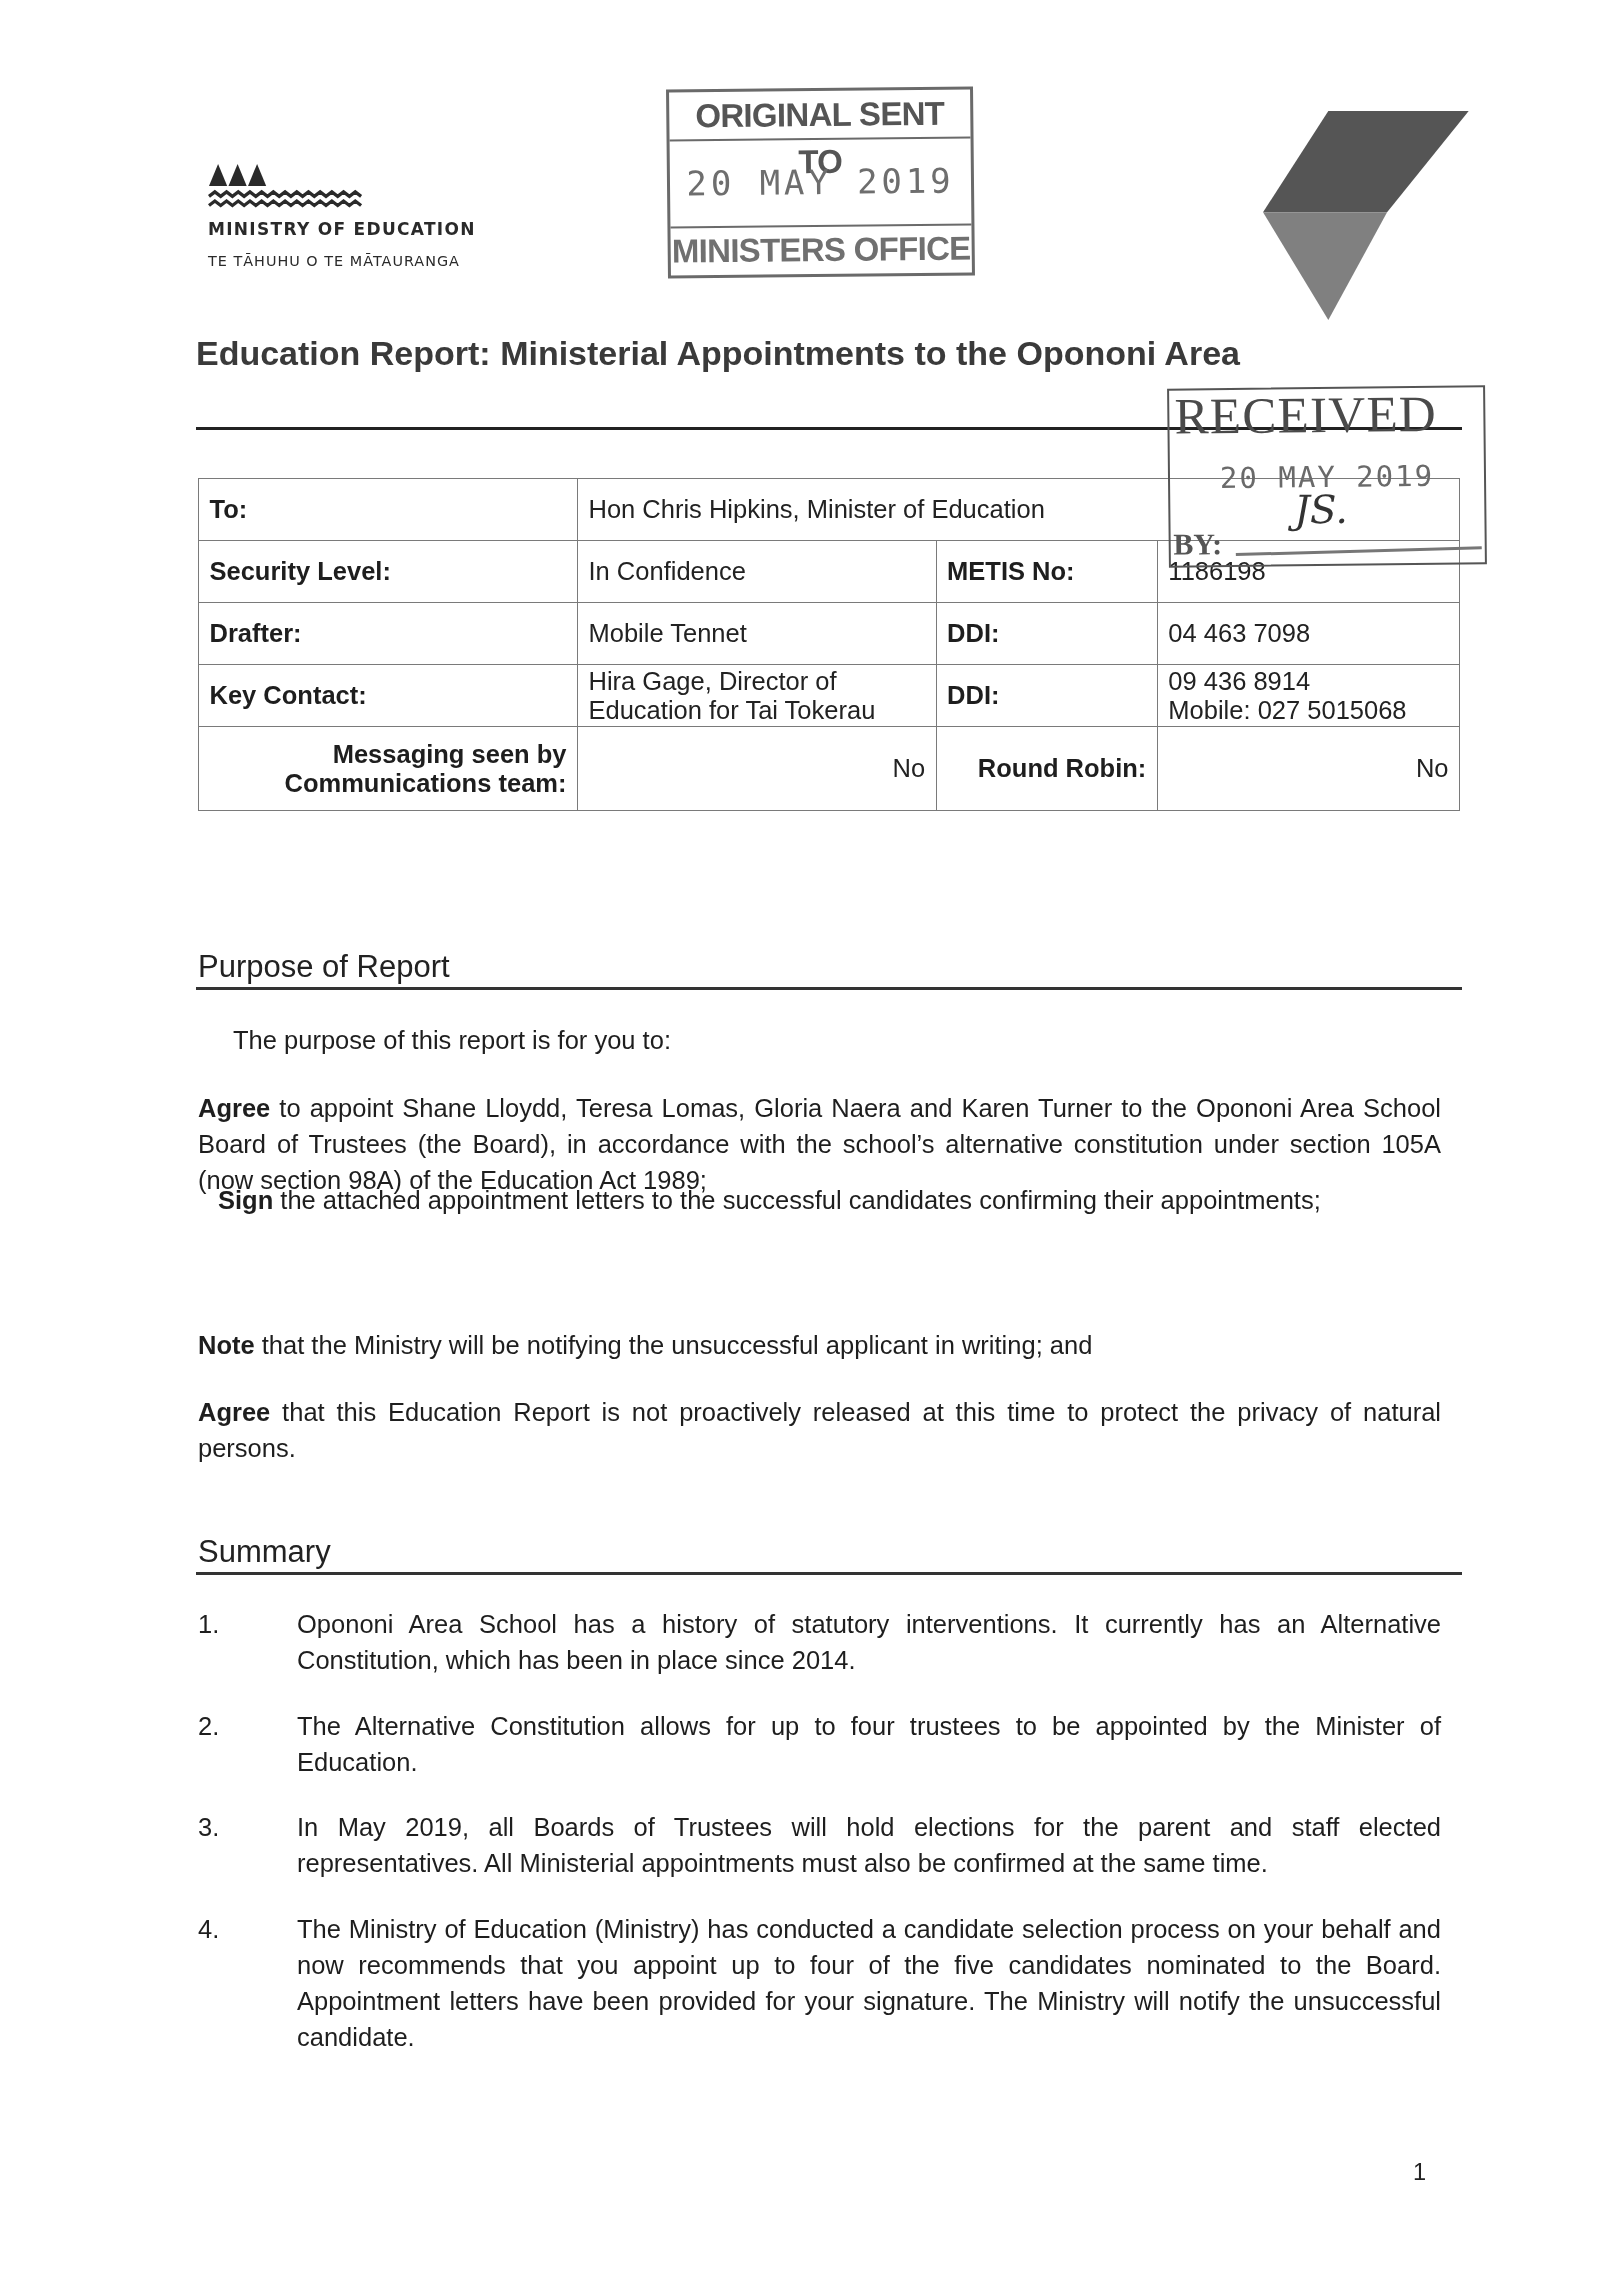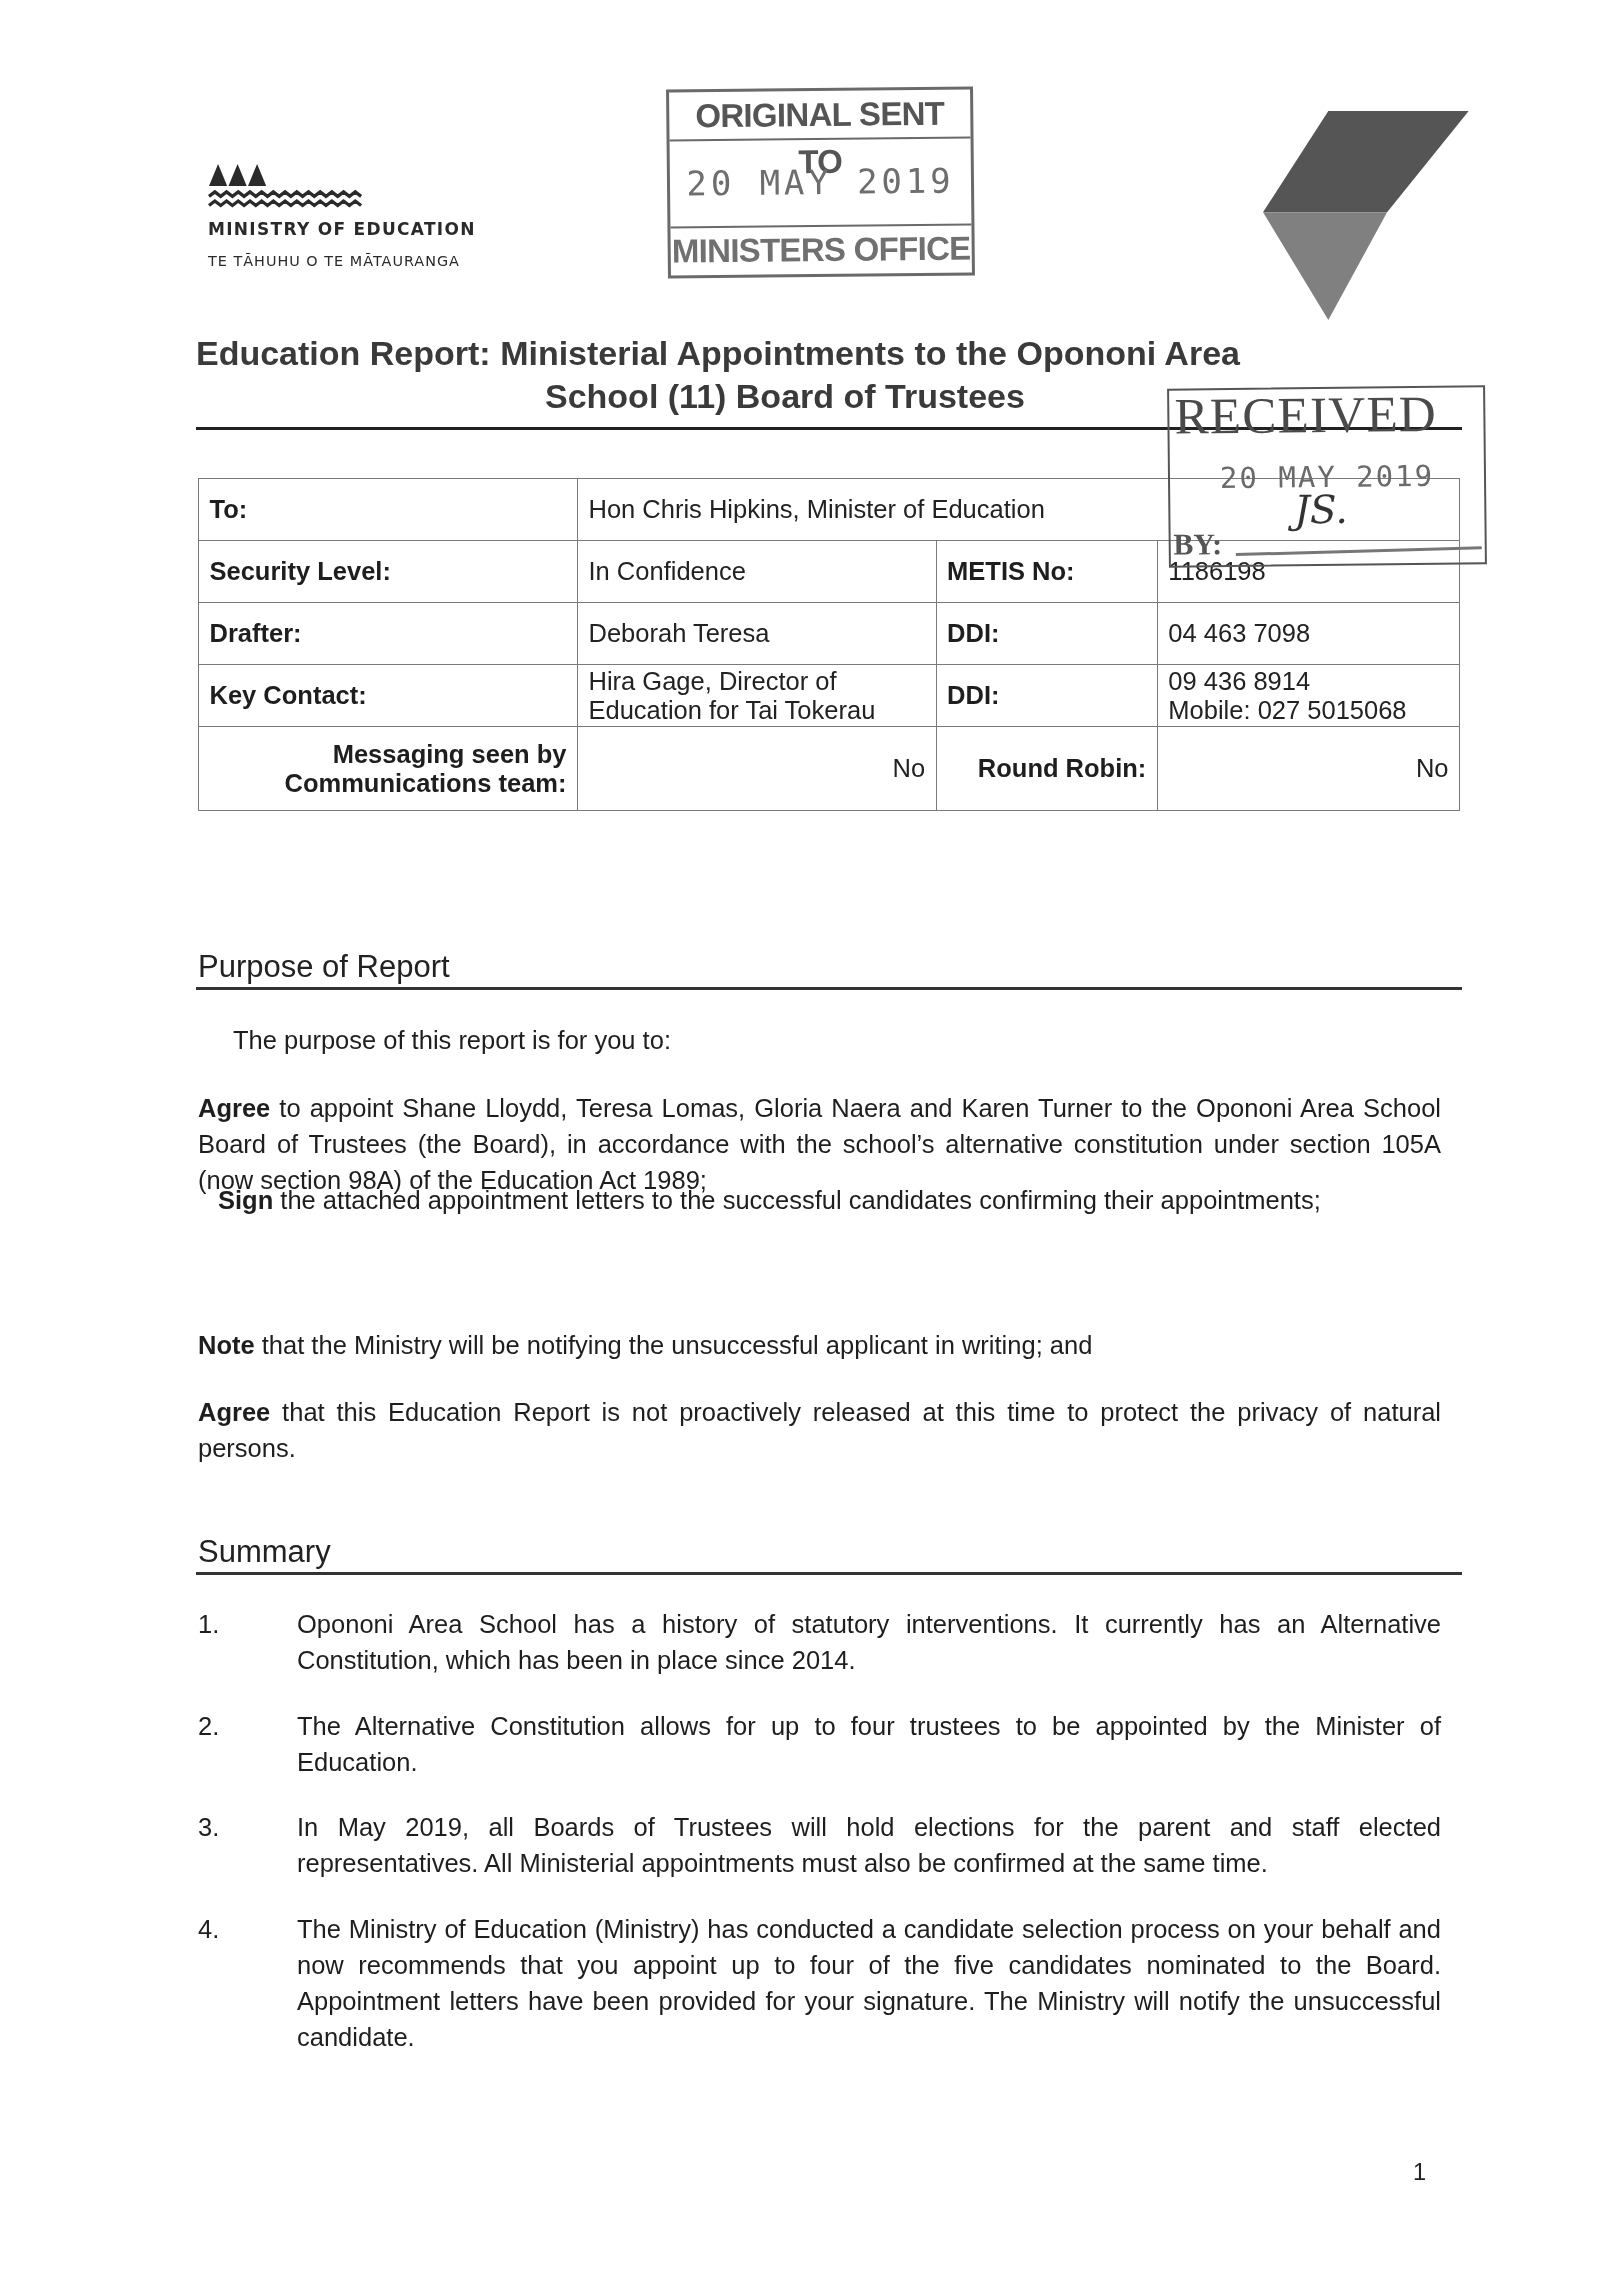--- a/index.html
+++ b/index.html
@@ -80,39 +80,38 @@
   <div class="row3">MINISTERS OFFICE</div>
 </div>
 
 <svg class="abs diamond" viewBox="0 0 320 340">
   <polygon points="100,20 315,20 190,175 0,175" fill="#555555"></polygon>
   <polygon points="0,175 190,175 100,340" fill="#808080"></polygon>
 </svg>
 
 <div class="abs title">
   <div class="l1"><span class="prefix">Education Report:</span> <span>Ministerial Appointments to the Opononi Area</span></div>
-  <div class="l2">School (11) Board of Trustees</div>
 </div>
 <div class="abs title-rule"></div>
 
 <table class="abs meta-table">
   <tbody>
       <tr>
     <td class="lbl c1">To:</td>
     <td class="val" colspan="3">Hon Chris Hipkins, Minister of Education</td>
   </tr>
   <tr>
     <td class="lbl">Security Level:</td>
     <td class="val">In Confidence</td>
     <td class="lbl">METIS No:</td>
     <td class="val">1186198</td>
   </tr>
   <tr>
     <td class="lbl">Drafter:</td>
-    <td class="val">Deborah Teresa</td>
+    <td class="val">Mobile Tennet</td>
     <td class="lbl">DDI:</td>
     <td class="val">04 463 7098</td>
   </tr>
   <tr>
     <td class="lbl">Key Contact:</td>
     <td class="val">
       <div>Hira Gage, Director of</div>
       <div>Education for Tai Tokerau</div>
     </td>
     <td class="lbl">DDI:</td>

